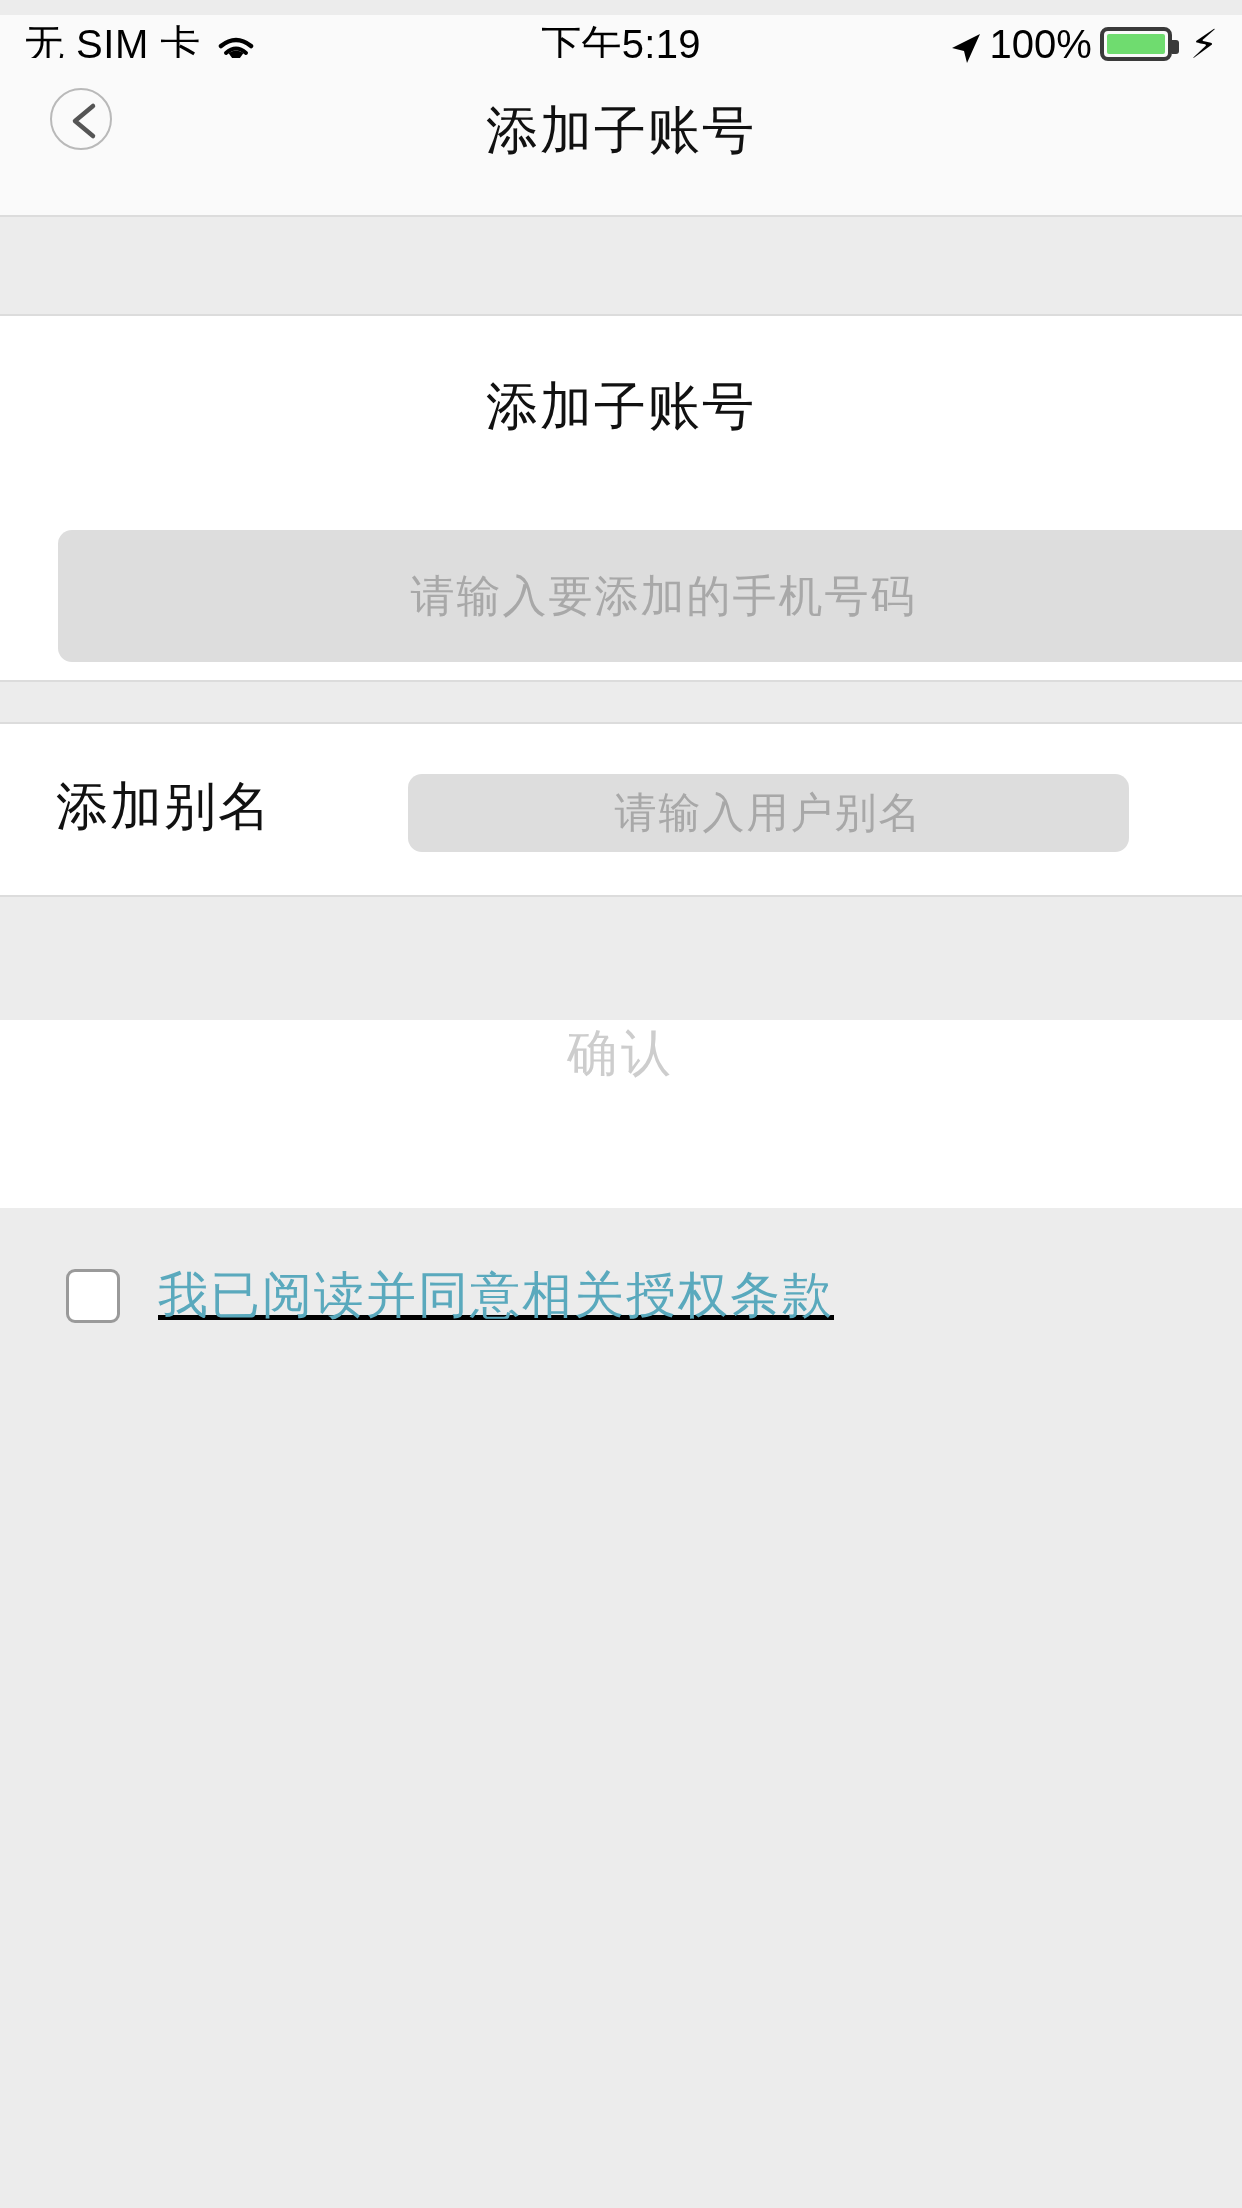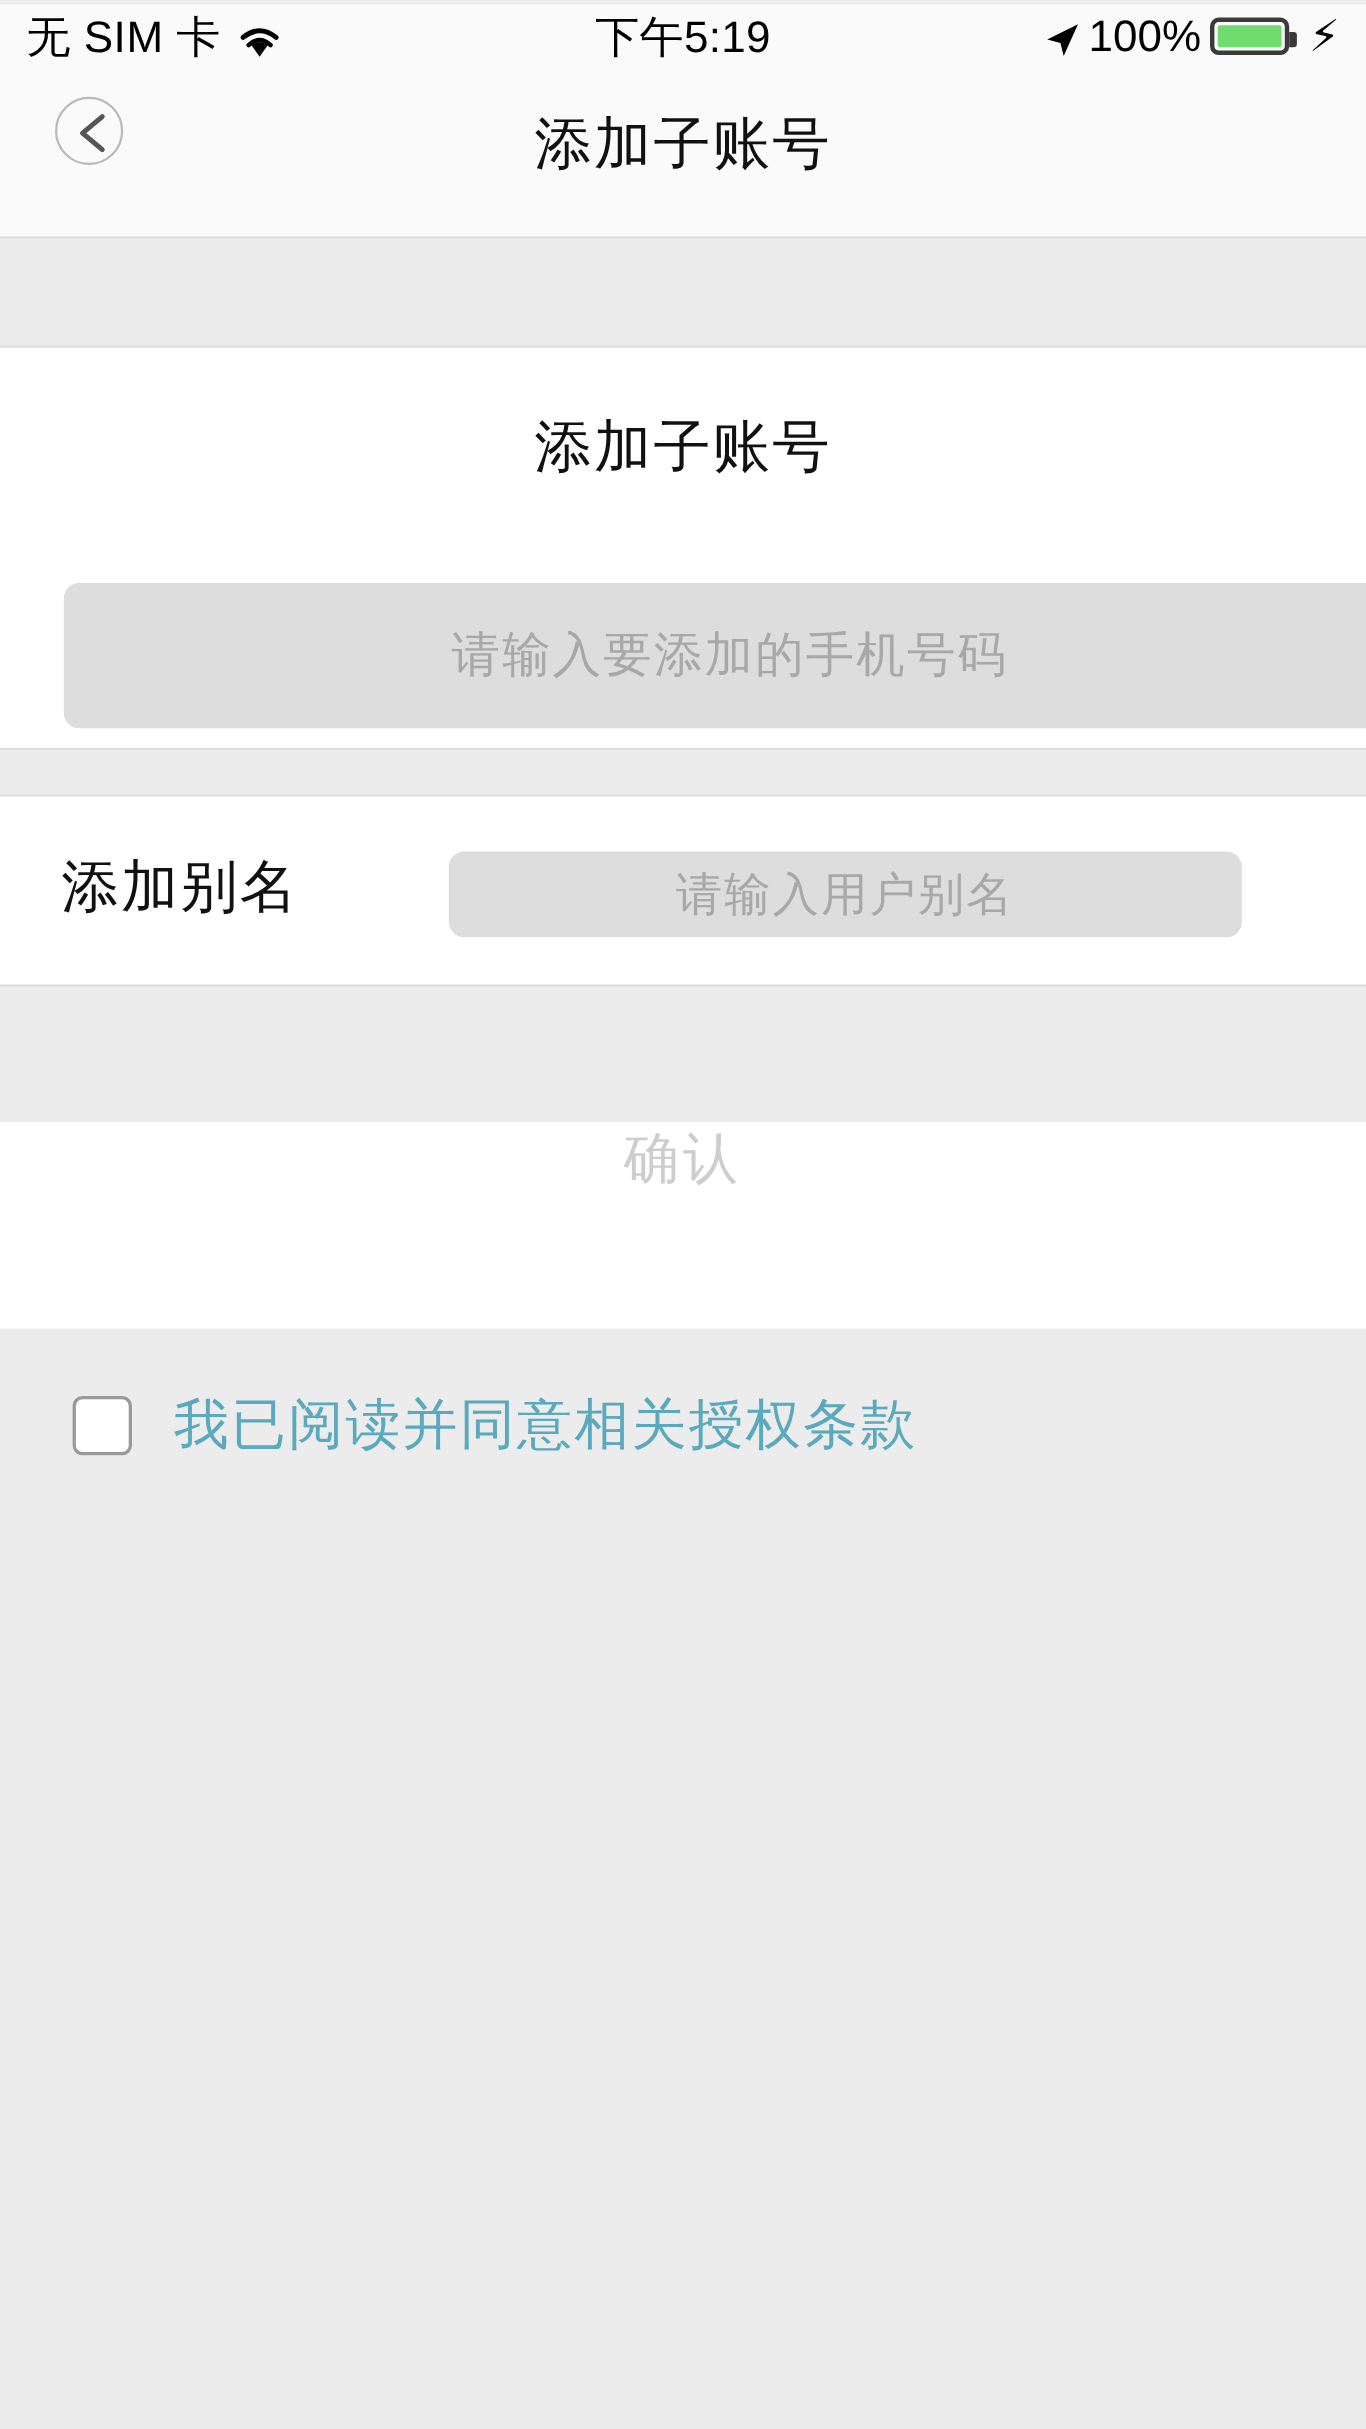--- a/index.html
+++ b/index.html
@@ -13,21 +13,21 @@
   .screen {
     position: relative;
     width: 1242px;
     height: 2208px;
     background: #ececec;
   }
 
   
   .status-bar {
     position: absolute;
-    top: 4px; left: 0;
+    top: 15px; left: 0;
     width: 1242px;
     height: 58px;
     background: #fafafa;
     display: flex;
     align-items: center;
     padding: 0 24px;
     color: #000;
   }
   .sb-left {
     display: flex;
@@ -192,20 +192,21 @@
     font-family: inherit;
   }
 
   
   .agreement {
     position: absolute;
     left: 0;
     top: 1208px;
     width: 1242px;
     background: #ececec;
+    text-decoration: underline;
   }
   .agree-row {
     display: flex;
     align-items: center;
     padding: 54px 0 0 66px;
     cursor: pointer;
   }
   .checkbox {
     width: 54px;
     height: 54px;

